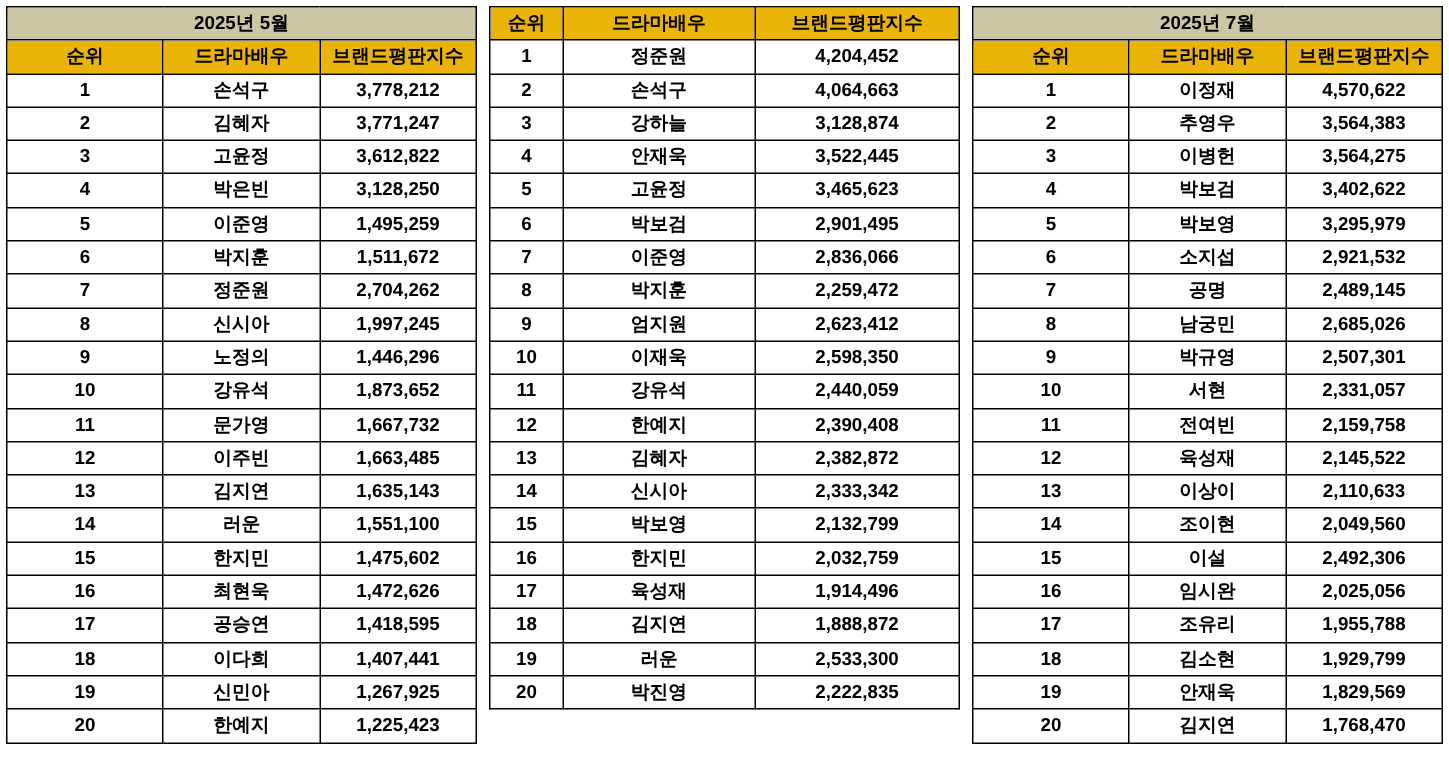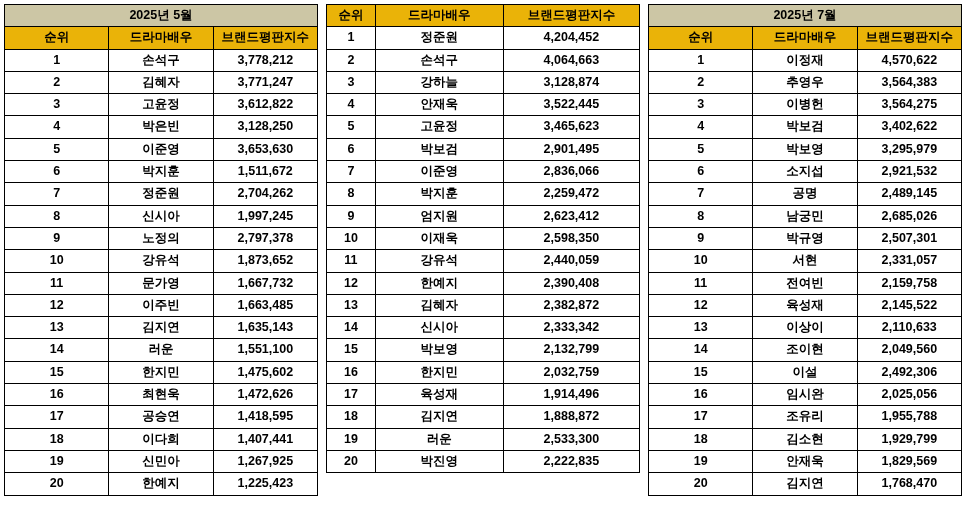--- a/index.html
+++ b/index.html
@@ -97,41 +97,41 @@
           <td class="val-score">3,612,822</td>
         </tr>
         <tr class="data-row">
           <td>4</td>
           <td>박은빈</td>
           <td class="val-score">3,128,250</td>
         </tr>
         <tr class="data-row">
           <td>5</td>
           <td>이준영</td>
-          <td class="val-score">3,653,630</td>
+          <td class="val-score">1,495,259</td>
         </tr>
         <tr class="data-row">
           <td>6</td>
           <td>박지훈</td>
           <td class="val-score">1,511,672</td>
         </tr>
         <tr class="data-row">
           <td>7</td>
           <td>정준원</td>
           <td class="val-score">2,704,262</td>
         </tr>
         <tr class="data-row">
           <td>8</td>
           <td>신시아</td>
           <td class="val-score">1,997,245</td>
         </tr>
         <tr class="data-row">
           <td>9</td>
           <td>노정의</td>
-          <td class="val-score">2,797,378</td>
+          <td class="val-score">1,446,296</td>
         </tr>
         <tr class="data-row">
           <td>10</td>
           <td>강유석</td>
           <td class="val-score">1,873,652</td>
         </tr>
         <tr class="data-row">
           <td>11</td>
           <td>문가영</td>
           <td class="val-score">1,667,732</td>

